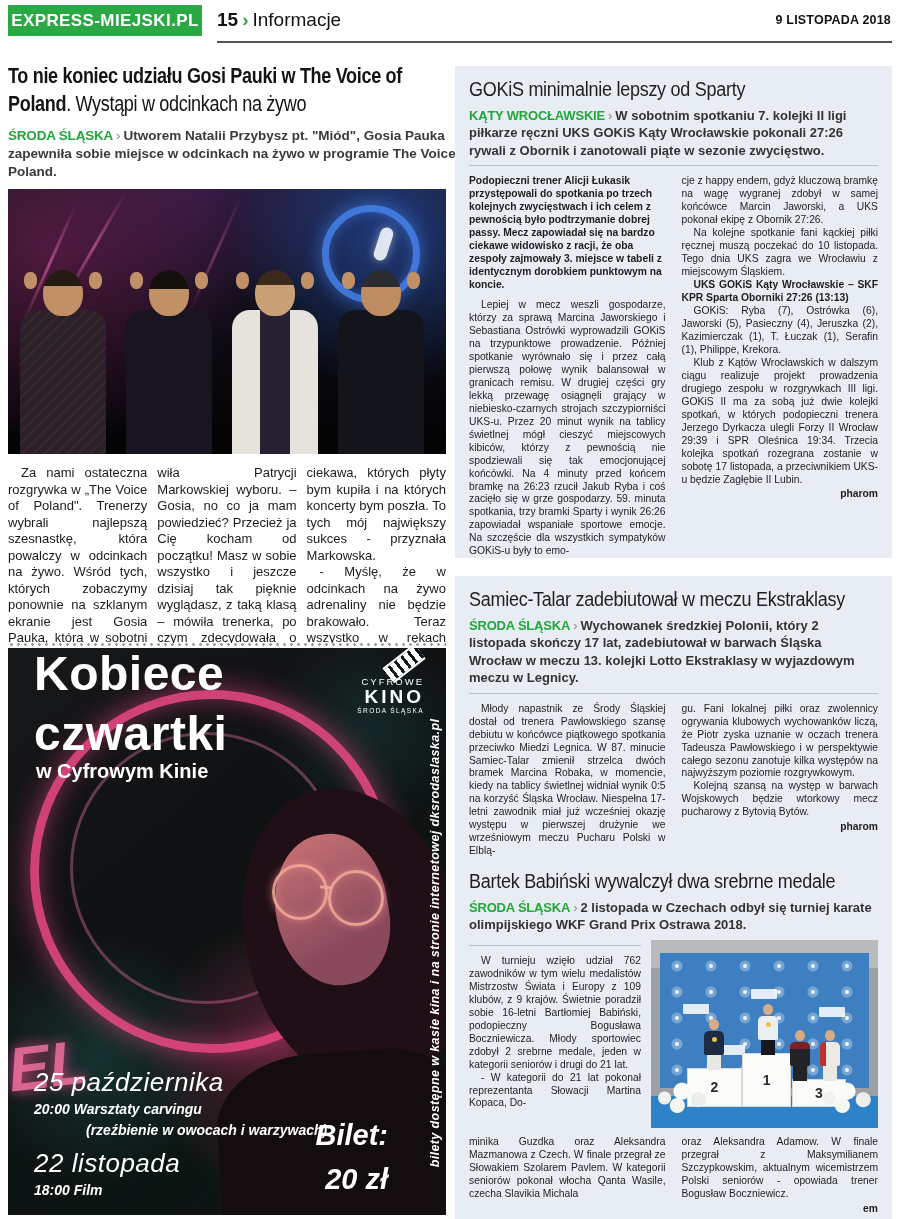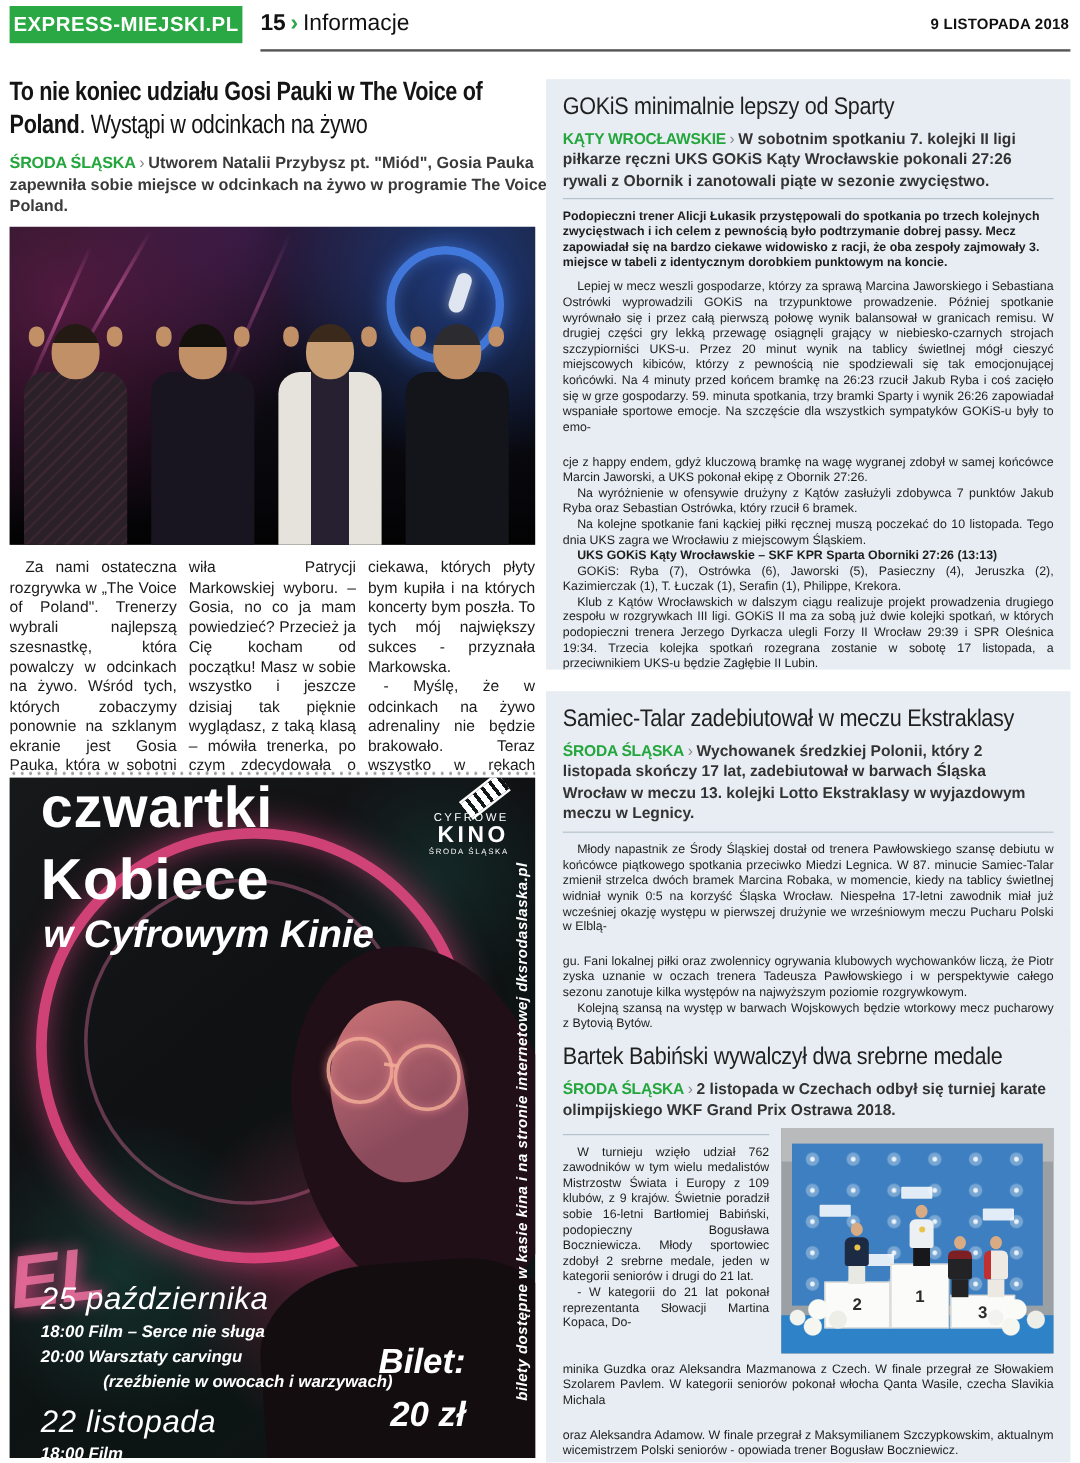--- a/index.html
+++ b/index.html
@@ -84,21 +84,21 @@
             background:linear-gradient(160deg, #c06d72 10%, #8a4a5c 70%); border-radius:52% 48% 46% 54%;
             transform:rotate(-10deg); z-index:2; }
   .w-glass { position:absolute; width:50px; height:50px; border-radius:50%; border:3px solid rgba(240,170,150,.9);
              box-shadow:0 0 8px rgba(255,140,150,.6), inset 0 0 10px rgba(255,160,160,.35); z-index:3; }
   .g1 { left:264px; top:216px; } .g2 { left:320px; top:222px; }
   .w-bridge { position:absolute; left:312px; top:238px; width:12px; height:3px; background:rgba(240,170,150,.9);
               transform:rotate(8deg); z-index:3; }
   .w-shoulder { position:absolute; left:210px; top:404px; width:245px; height:180px; background:#140d10;
                 border-radius:40% 30% 0 0; transform:rotate(-4deg); z-index:2; }
   .ad-title { position:absolute; left:26px; top:-4px; z-index:5; font-weight:800; font-size:48px; line-height:60px; letter-spacing:.5px; }
-  .ad-sub { position:absolute; left:28px; top:112px; z-index:5; font-size:32px; font-weight:700; font-style:italic; }
+  .ad-sub { position:absolute; left:28px; top:112px; z-index:5; font-size:20px; font-weight:700; }
   .ad-logo { position:absolute; right:22px; top:6px; z-index:5; text-align:right; }
   .fstrip { width:40px; height:15px; margin:0 0 3px auto; transform:rotate(-38deg);
             background:repeating-linear-gradient(90deg, #fff 0 5px, rgba(255,255,255,0) 5px 8px);
             border-top:2px solid #fff; border-bottom:2px solid #fff; }
   .lg1 { font-size:9.5px; letter-spacing:2px; } .lg2 { font-size:19px; font-weight:700; letter-spacing:3px; line-height:1.05; }
   .lg3 { font-size:6.5px; letter-spacing:1.4px; }
   .vnote { position:absolute; right:4px; top:52%; transform:translateY(-50%) rotate(180deg); writing-mode:vertical-rl;
            font-size:12.5px; font-weight:700; font-style:italic; letter-spacing:.4px; z-index:6; white-space:nowrap; }
   .ad-ev { position:absolute; left:26px; top:418px; z-index:5; font-style:italic; }
   .evd { font-size:26px; font-weight:400; letter-spacing:.5px; margin:1px 0; }
@@ -110,21 +110,21 @@
 
   
   .panel { position:absolute; left:455px; width:437px; background:#e7edf2; padding:10px 14px; box-sizing:border-box; overflow:hidden; }
   .panel-a { top:66px; height:492px; }
   .panel-b { top:576px; height:296px; }
   .panel-c { top:858px; height:361px; }
   .panel h2 { margin:2px 0 6px 0; font-size:20px; font-weight:400; color:#1f1f1f; white-space:nowrap;
               transform:scaleX(.9); transform-origin:0 0; width:111%; letter-spacing:-.3px; }
   .panel .plead { margin:0 0 6px 0; font-size:13px; font-weight:700; line-height:1.34; color:#333; }
   .divider { height:1px; background:#b6c2cb; margin:5px 0 9px 0; }
-  .cols2 { display:flex; gap:16px;flex-direction:column; }
+  .cols2 { display:flex; gap:16px; }
   .p2col { flex:1; font-size:10.3px; line-height:1.26; text-align:justify; color:#1d1d1d; }
   .p2col p { margin:0; text-indent:12px; }
   .p2col p.nofirst { text-indent:0; }
   .p2col p.bintro { font-weight:700; text-align:left; text-indent:0; margin-bottom:7px; }
   .p2col p.score { font-weight:700; }
 
   .rowc { display:flex; gap:10px; }
   .narrow { width:172px; font-size:10.3px; line-height:1.26; text-align:justify; color:#1d1d1d; }
   .narrow p { margin:0; text-indent:12px; }
   .botcols { margin-top:8px; }
@@ -243,37 +243,36 @@
     <div class="neon-el">EL</div>
     <div class="neon-ba">BA</div>
     <div class="w-hair"></div>
     <div class="w-face"></div>
     <div class="w-glass g1"></div>
     <div class="w-glass g2"></div>
     <div class="w-bridge"></div>
     <div class="w-shoulder"></div>
 
     <div class="ad-title">
+      <div>Kobiece</div>
       <div>czwartki</div>
-      <div>Kobiece</div>
     </div>
     <div class="ad-sub">w Cyfrowym Kinie</div>
 
     <div class="ad-logo">
       <div class="fstrip"></div>
       <div class="lg1">CYFROWE</div>
       <div class="lg2">KINO</div>
       <div class="lg3">ŚRODA ŚLĄSKA</div>
     </div>
 
     <div class="vnote">bilety dostępne w kasie kina i na stronie internetowej dksrodaslaska.pl</div>
 
     <div class="ad-ev">
       <div class="evd">25 października</div>
-      <div class="evl">18:00 Film – Serce nie sługa</div>
       <div class="evl">20:00 Warsztaty carvingu</div>
       <div class="evl ind">(rzeźbienie w owocach i warzywach)</div>
       <div class="evd ev2">22 listopada</div>
       <div class="evl">18:00 Film</div>
 
     </div>
 
     <div class="ad-ticket">
       <div>Bilet:</div>
       <div>20 zł</div>
@@ -286,21 +285,20 @@
       <span class="loc">KĄTY WROCŁAWSKIE</span><span class="lsep">›</span><span>W sobotnim spotkaniu 7. kolejki II ligi piłkarze ręczni UKS GOKiS Kąty Wrocławskie pokonali 27:26 rywali z Obornik i zanotowali piąte w sezonie zwycięstwo.</span>
     </p>
     <div class="divider"></div>
     <div class="cols2">
       <div class="p2col">
         <p class="bintro">Podopieczni trener Alicji Łukasik przystępowali do spotkania po trzech kolejnych zwycięstwach i ich celem z pewnością było podtrzymanie dobrej passy. Mecz zapowiadał się na bardzo ciekawe widowisko z racji, że oba zespoły zajmowały 3. miejsce w tabeli z identycznym dorobkiem punktowym na koncie.</p>
         <p>Lepiej w mecz weszli gospodarze, którzy za sprawą Marcina Jaworskiego i Sebastiana Ostrówki wyprowadzili GOKiS na trzypunktowe prowadzenie. Później spotkanie wyrównało się i przez całą pierwszą połowę wynik balansował w granicach remisu. W drugiej części gry lekką przewagę osiągnęli grający w niebiesko-czarnych strojach szczypiorniści UKS-u. Przez 20 minut wynik na tablicy świetlnej mógł cieszyć miejscowych kibiców, którzy z pewnością nie spodziewali się tak emocjonującej końcówki. Na 4 minuty przed końcem bramkę na 26:23 rzucił Jakub Ryba i coś zacięło się w grze gospodarzy. 59. minuta spotkania, trzy bramki Sparty i wynik 26:26 zapowiadał wspaniałe sportowe emocje. Na szczęście dla wszystkich sympatyków GOKiS-u były to emo-</p>
       </div>
       <div class="p2col">
         <p class="nofirst">cje z happy endem, gdyż kluczową bramkę na wagę wygranej zdobył w samej końcówce Marcin Jaworski, a UKS pokonał ekipę z Obornik 27:26.</p>
-        <p>Na wyróżnienie w ofensywie drużyny z Kątów zasłużyli zdobywca 7 punktów Jakub Ryba oraz Sebastian Ostrówka, który rzucił 6 bramek.</p>
         <p>Na kolejne spotkanie fani kąckiej piłki ręcznej muszą poczekać do 10 listopada. Tego dnia UKS zagra we Wrocławiu z miejscowym Śląskiem.</p>
         <p class="score">UKS GOKiS Kąty Wrocławskie – SKF KPR Sparta Oborniki 27:26 (13:13)</p>
         <p>GOKiS: Ryba (7), Ostrówka (6), Jaworski (5), Pasieczny (4), Jeruszka (2), Kazimierczak (1), T. Łuczak (1), Serafin (1), Philippe, Krekora.</p>
         <p>Klub z Kątów Wrocławskich w dalszym ciągu realizuje projekt prowadzenia drugiego zespołu w rozgrywkach III ligi. GOKiS II ma za sobą już dwie kolejki spotkań, w których podopieczni trenera Jerzego Dyrkacza ulegli Forzy II Wrocław 29:39 i SPR Oleśnica 19:34. Trzecia kolejka spotkań rozegrana zostanie w sobotę 17 listopada, a przeciwnikiem UKS-u będzie Zagłębie II Lubin.</p>
         <p class="sig">pharom</p>
       </div>
     </div>
   </section>
 
   <section class="panel panel-b">

